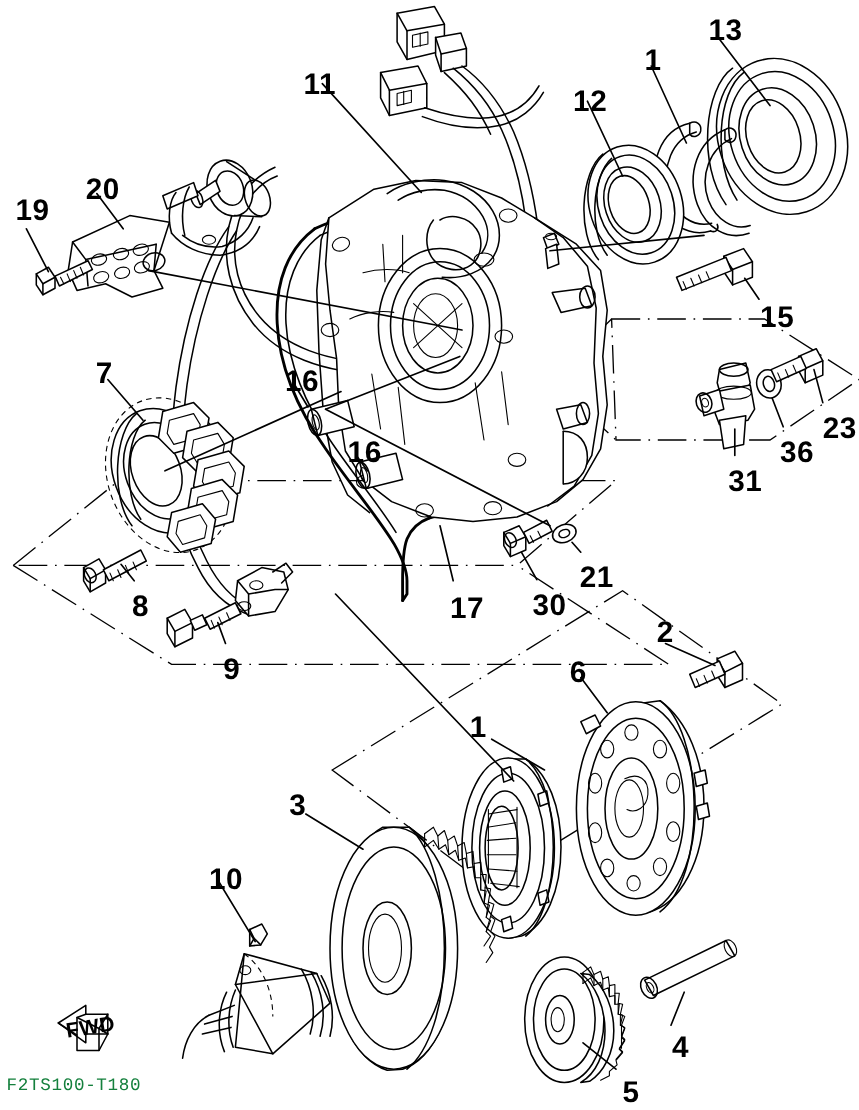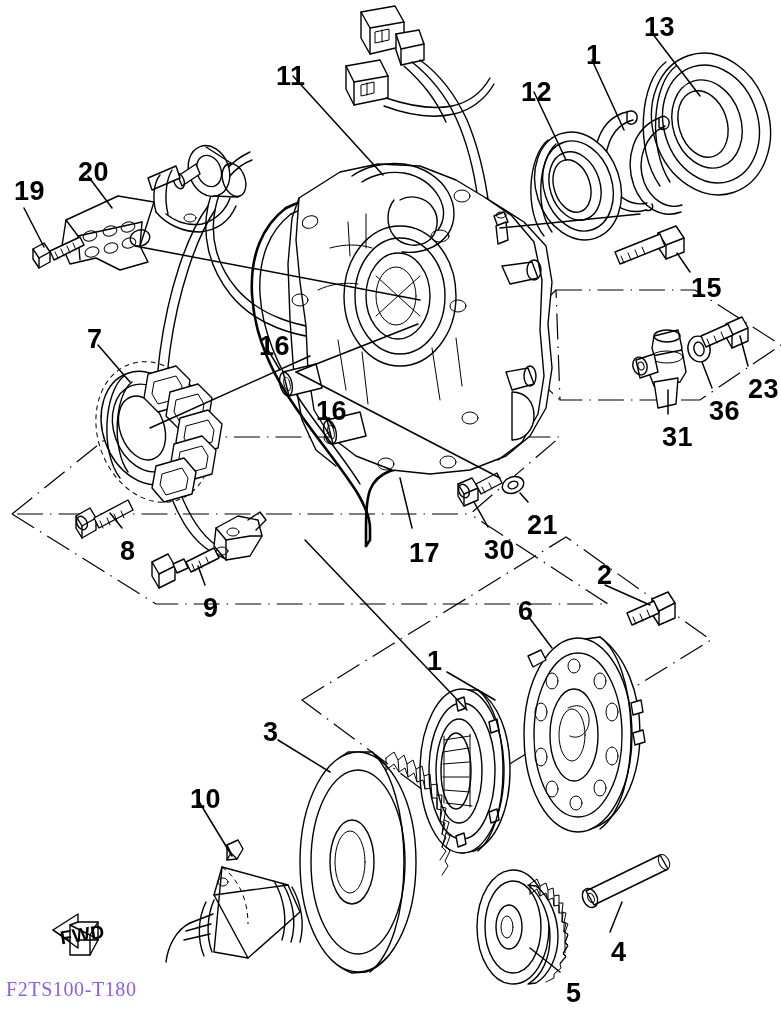--- a/index.html
+++ b/index.html
@@ -3,23 +3,23 @@
 <meta charset="utf-8">
 <title>Parts Diagram</title>
 <style>
   html,body{margin:0;padding:0;background:#ffffff;}
   body{width:781px;height:1009px;position:relative;overflow:hidden;
        font-family:"Liberation Sans",sans-serif;}
   #sheet{position:absolute;inset:0;width:781px;height:1009px;}
   .callout{position:absolute;font-family:"Liberation Sans",sans-serif;
            font-size:27px;font-weight:700;color:#000;line-height:1;
            letter-spacing:.5px;white-space:nowrap;}
-  #drawing-number{position:absolute;left:6px;top:978px;font-size:20px;
-           font-weight:400;letter-spacing:.6px;color:#8b5cf6;
-           font-family:Liberation Serif, serif;white-space:nowrap;}
+  #drawing-number{position:absolute;left:6px;top:978px;font-size:16px;
+           font-weight:400;letter-spacing:.6px;color:#15803d;
+           font-family:Liberation Mono, monospace;white-space:nowrap;}
   svg{display:block;}
   .ln{fill:none;stroke:#000;stroke-width:1.4;stroke-linecap:round;stroke-linejoin:round;}
   .lnT{fill:none;stroke:#000;stroke-width:1;stroke-linecap:round;stroke-linejoin:round;}
   .lnH{fill:none;stroke:#000;stroke-width:2.6;stroke-linecap:round;stroke-linejoin:round;}
   .ldr{fill:none;stroke:#000;stroke-width:1.5;stroke-linecap:round;}
   .dashdot{fill:none;stroke:#000;stroke-width:1.2;
            stroke-dasharray:26 7 1.5 7;stroke-linecap:butt;}
   .hid{fill:none;stroke:#000;stroke-width:1;stroke-dasharray:5 4;}
   .fillw{fill:#fff;stroke:#000;stroke-width:1.4;stroke-linejoin:round;}
   .fillwT{fill:#fff;stroke:#000;stroke-width:1;stroke-linejoin:round;}

